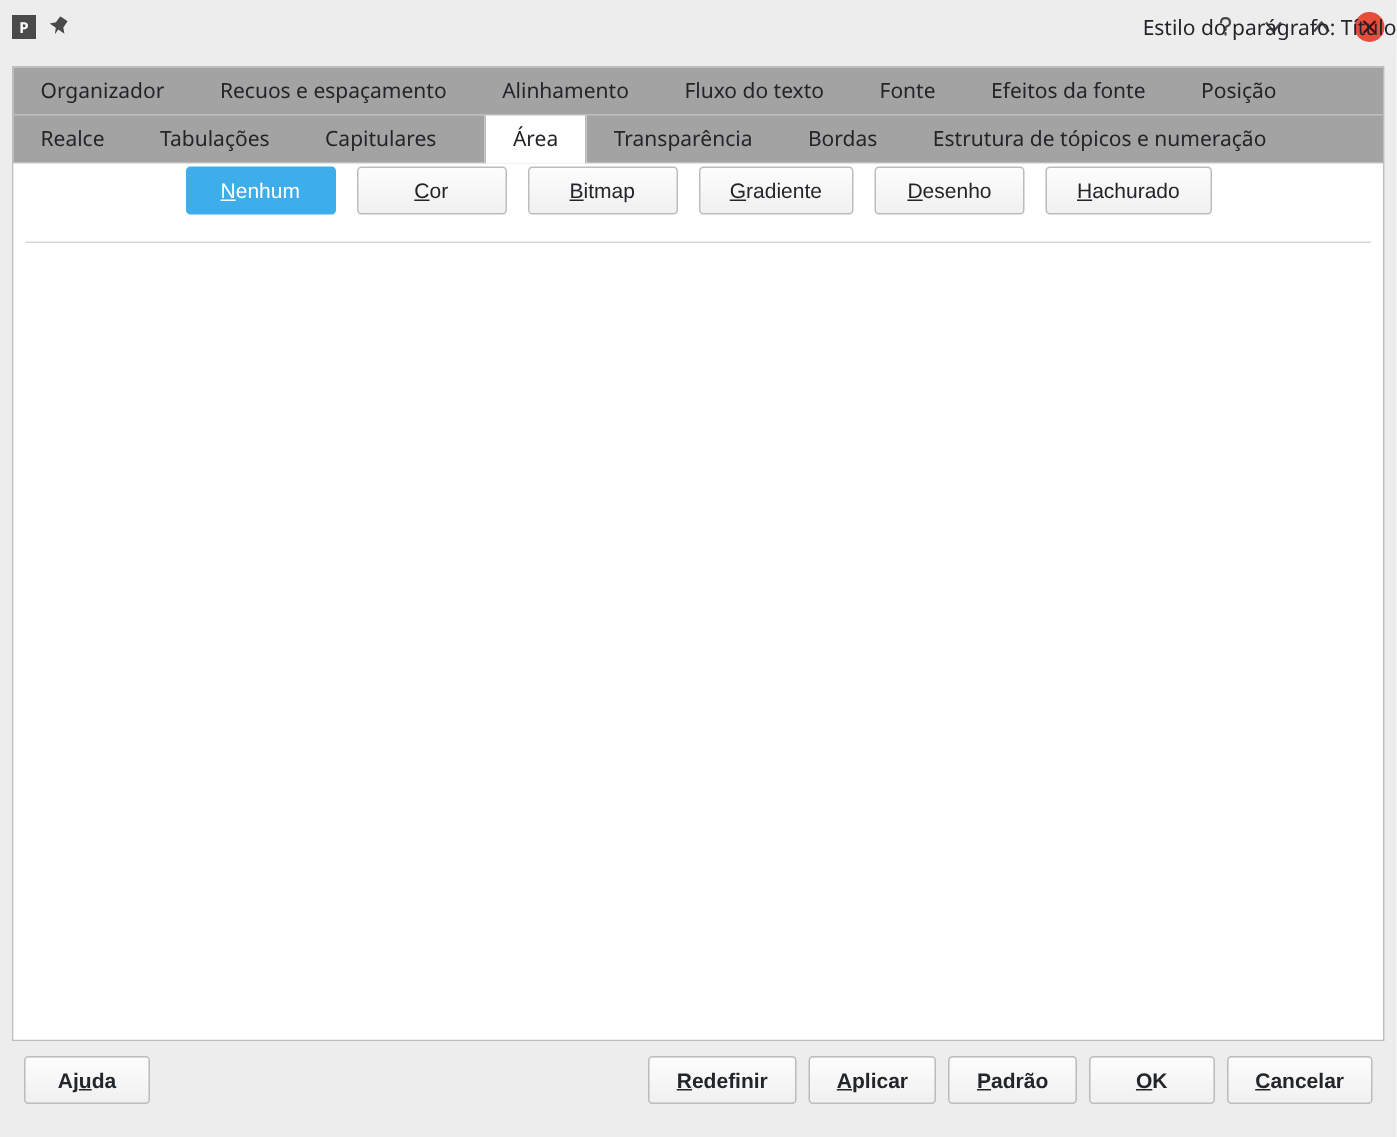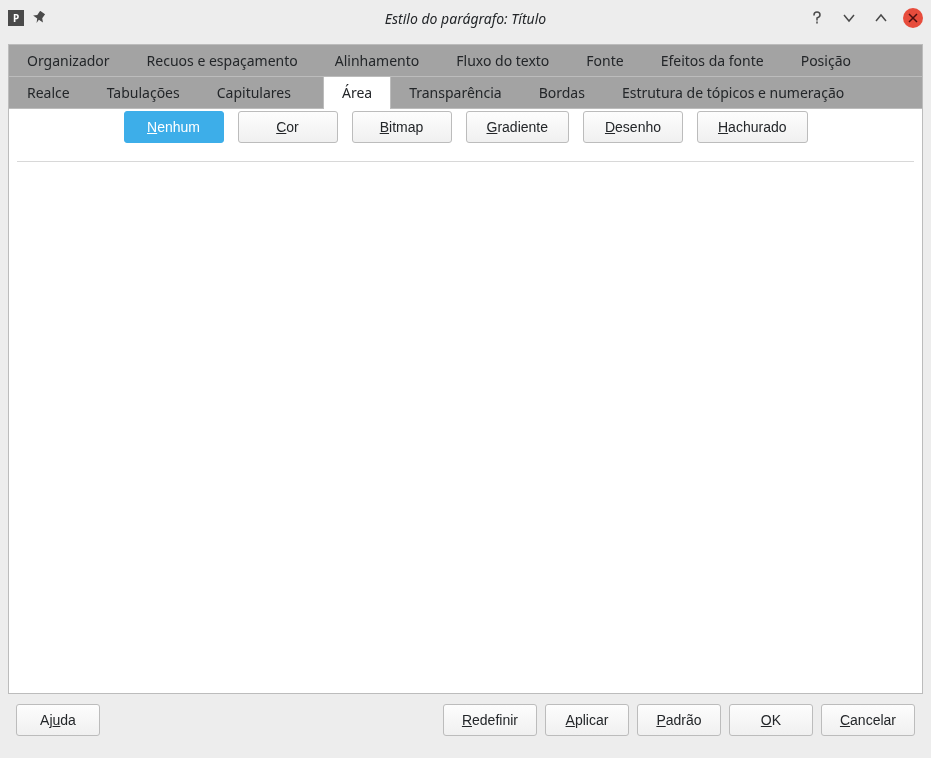--- a/index.html
+++ b/index.html
@@ -44,25 +44,24 @@
       width: 16px;
       height: 16px;
       display: flex;
       align-items: center;
       justify-content: center;
     }
     .titlebar-title {
       position: absolute;
       left: 0;
       right: 0;
-      text-align: center;
+      text-align: right;
       font-size: 14px;
       color: #232629;
       pointer-events: none;
-      font-style: italic;
     }
     .titlebar-right {
       margin-left: auto;
       display: flex;
       align-items: center;
       gap: 12px;
     }
     .titlebar-btn {
       width: 20px;
       height: 20px;
@@ -159,20 +158,21 @@
     }
     .footer-btn {
       min-width: 84px;
       padding: 7px 18px;
       border: 1px solid #bcbcbc;
       background: linear-gradient(to bottom, #fdfdfd, #f0f0f0);
       border-radius: 3px;
       cursor: pointer;
       font-size: 14px;
       color: #232629;
+      font-weight: bold;
     }
     .footer-btn .mnemonic {
       text-decoration: underline;
     }
   </style>
 </head>
 <body>
 
 <div class="titlebar">
   <div class="titlebar-left">

